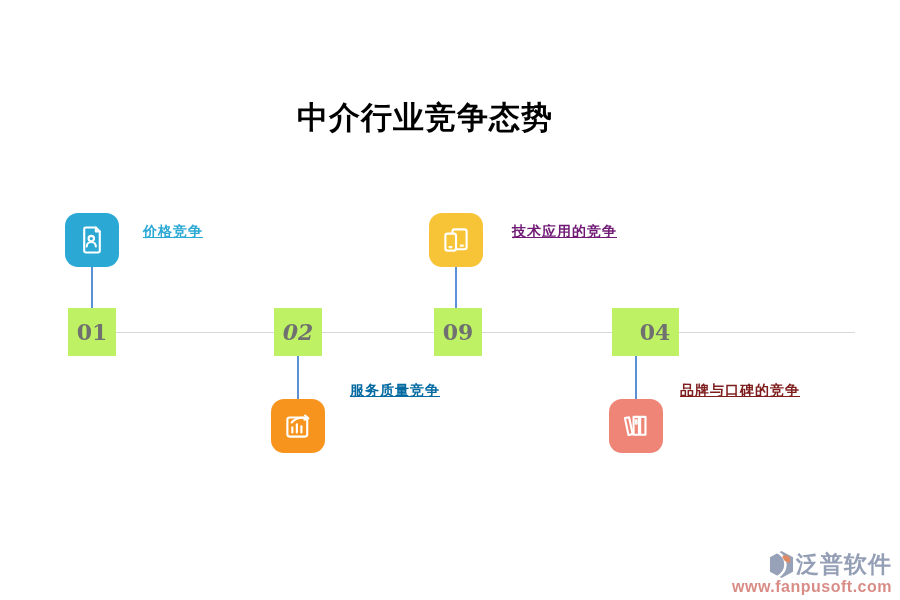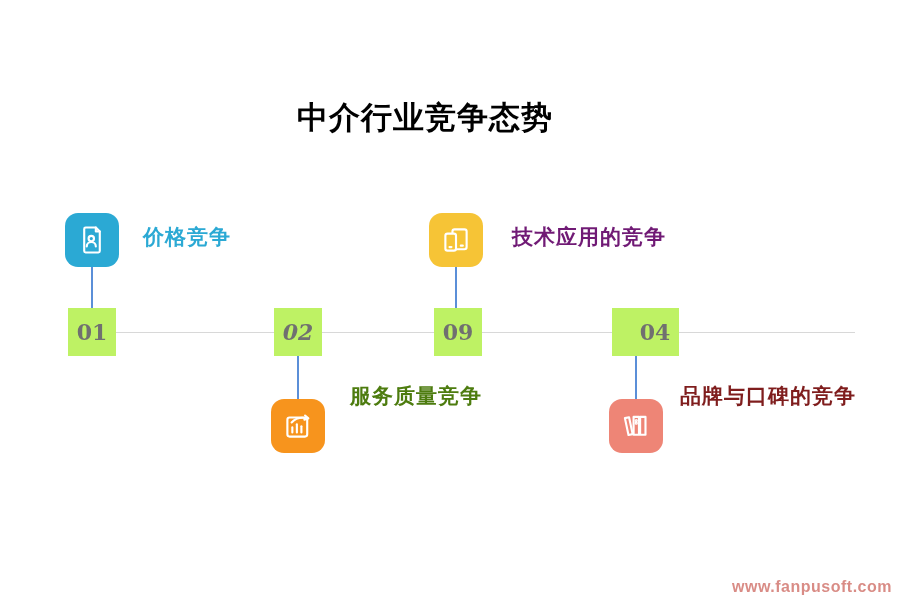--- a/index.html
+++ b/index.html
@@ -26,23 +26,23 @@
   .n1{left:68px;} .n2{left:274px;font-style:italic;} .n3{left:434px;} .n4{left:612px;padding-left:19px;}
   .icon-box{
     position:absolute;width:54px;height:54px;border-radius:13px;
     display:flex;align-items:center;justify-content:center;
   }
   .i1{left:65px;top:213px;background:#2ba9d4;}
   .i2{left:271px;top:399px;background:#f7941d;}
   .i3{left:429px;top:213px;background:#f6c436;}
   .i4{left:609px;top:399px;background:#ee8576;}
   .icon-box svg{display:block;}
-  .step-label{position:absolute;font-weight:bold;font-size:21px;letter-spacing:1px;white-space:nowrap;}
+  .step-label{position:absolute;font-weight:bold;font-size:14px;letter-spacing:1px;white-space:nowrap;text-decoration:underline;}
   .l1{left:143px;top:223px;color:#2ba9d4;}
-  .l2{left:350px;top:382px;color:#4d7c0f;}
+  .l2{left:350px;top:382px;color:#0369a1;}
   .l3{left:512px;top:223px;color:#701a75;}
   .l4{left:680px;top:382px;color:#7f1d1d;}
   .watermark{position:absolute;right:8px;bottom:4px;text-align:right;opacity:0.92;}
   .wm-row{display:flex;align-items:center;justify-content:flex-end;gap:2px;}
   .wm-brand{font-size:23px;font-weight:bold;color:#8c97b0;letter-spacing:1px;line-height:1.1;}
   .wm-url{font-size:16px;font-weight:bold;color:#d6837c;margin-top:-1px;letter-spacing:0.5px;}
 </style>
 </head>
 <body>
 
@@ -105,16 +105,24 @@
       <circle cx="12.2" cy="10" r="0.4" fill="#ffffff"></circle>
     </svg>
   </div>
   <div class="connector c4"></div>
   <div class="num-box n4">
     <span>04</span>
   </div>
   <div class="step-label l4">品牌与口碑的竞争</div>
 
   <div class="watermark">
+    <div class="wm-row">
+      <svg width="25" height="29" viewBox="0 0 26 30">
+        <path d="M13 1 L25 7.5 V22.5 L13 29 L1 22.5 V7.5 Z" fill="#8f9ab3"></path>
+        <path d="M8.5 2 C 20 8, 20 22, 8.5 28" stroke="#ffffff" stroke-width="2.6" fill="none"></path>
+        <path d="M14 6 C 20 3.5, 23.5 8, 21.5 13.5 C 17 12.5, 14 10, 14 6 Z" fill="#dd8158"></path>
+      </svg>
+      <span class="wm-brand">泛普软件</span>
+    </div>
     <div class="wm-url">www.fanpusoft.com</div>
   </div>
 
 </div>
 
 </body></html>

